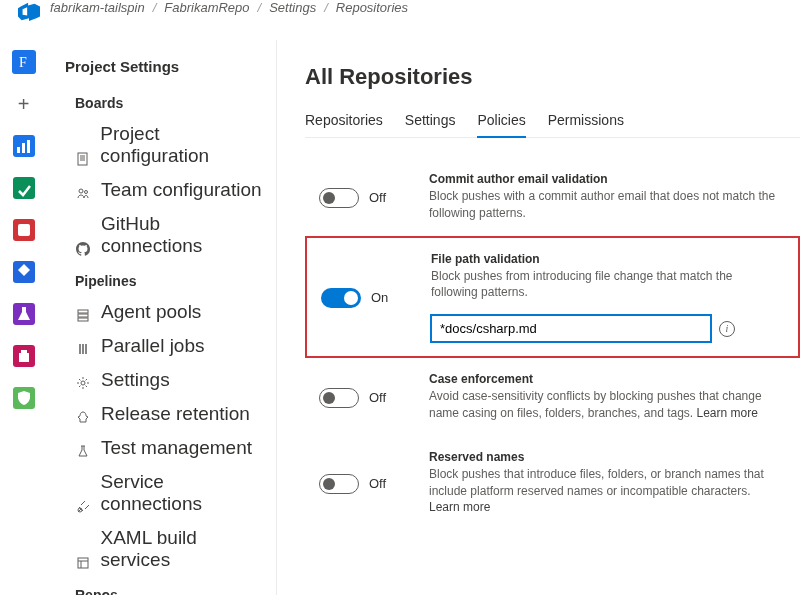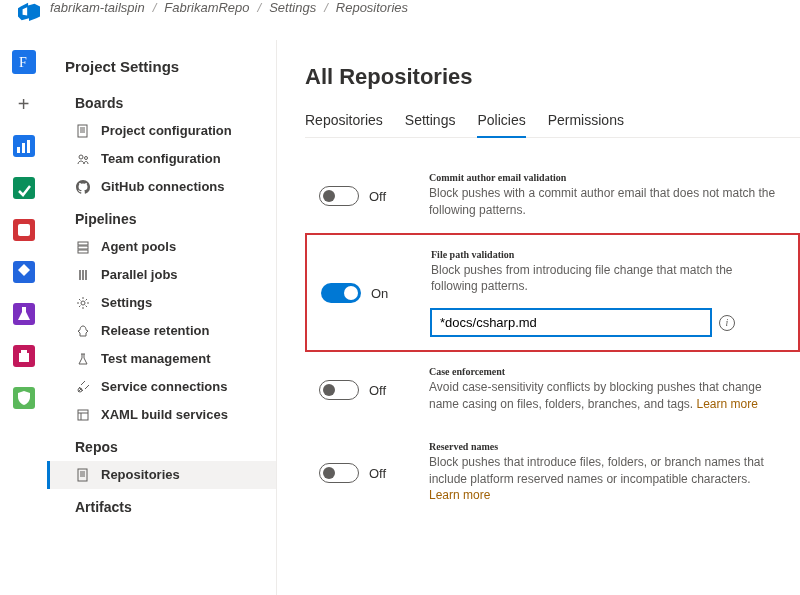--- a/index.html
+++ b/index.html
@@ -9,42 +9,42 @@
   .crumbs { display: flex; align-items: center; gap: 8px; font-size: 13px; color: #605e5c; }
   .crumbs .sep { color: #a19f9d; }
   .crumbs .cur { color: #605e5c; }
   .body { display: flex; height: 555px; }
   .rail { width: 47px; display: flex; flex-direction: column; align-items: center; padding-top: 10px; gap: 18px; }
   .railitem { width: 24px; height: 24px; display: flex; align-items: center; justify-content: center; cursor: pointer; }
   .plus { font-size: 20px; color: #605e5c; font-weight: 300; }
   .side { width: 230px; border-right: 1px solid #edebe9; padding: 12px 0 0 0; overflow: hidden; }
   .side h3 { font-size: 15px; font-weight: 600; padding: 6px 18px 10px 18px; }
   .section-h { font-size: 14px; font-weight: 600; padding: 10px 18px 6px 28px; }
-  .side-item { display: flex; align-items: flex-start; gap: 10px; padding: 6px 10px 6px 28px; font-size: 13px; cursor: pointer; font-weight: bold; }
+  .side-item { display: flex; align-items: flex-end; gap: 10px; padding: 6px 10px 6px 28px; font-size: 19px; cursor: pointer; }
   .side-item.sel { background: #f3f2f1; border-left: 3px solid #0078d4; padding-left: 25px; }
   .side-icon { width: 16px; height: 16px; display: flex; align-items: center; justify-content: center; color: #605e5c; }
   .main { flex: 1; padding: 24px 0 10px 28px; overflow-y: auto; }
   .main h1 { font-size: 22px; font-weight: 600; margin-bottom: 18px; }
   .tabs { display: flex; gap: 22px; border-bottom: 1px solid #edebe9; margin-bottom: 20px; }
   .tab { font-size: 14px; padding: 4px 0 8px 0; cursor: pointer; color: #323130; }
   .tab.active { border-bottom: 2px solid #0078d4; margin-bottom: -1px; }
   .panel-h { font-size: 17px; font-weight: 400; margin-bottom: 18px; padding-left: 14px; }
   .policy { display: flex; gap: 18px; padding: 14px 20px 14px 14px; }
   .policy.hl { border: 2px solid #d13438; }
   .tog-wrap { display: flex; align-items: center; gap: 10px; min-width: 92px; padding-top: 2px; }
   .tog { width: 40px; height: 20px; border-radius: 10px; position: relative; cursor: pointer; }
   .tog.off { border: 1px solid #605e5c; background: #fff; }
   .tog.off::after { content:""; position:absolute; left:3px; top:3px; width:12px; height:12px; border-radius:50%; background:#605e5c; }
   .tog.on { background: #0078d4; }
   .tog.on::after { content:""; position:absolute; right:3px; top:3px; width:14px; height:14px; border-radius:50%; background:#fff; }
   .tog-label { font-size: 13px; }
   .policy-body { flex: 1; }
-  .policy-title { font-size: 10px; font-weight: 600; margin-bottom: 2px; font-family: Liberation Serif, serif; }
+  .policy-title { font-size: 12px; font-weight: 600; margin-bottom: 2px; }
   .policy-desc { font-size: 12px; color: #605e5c; line-height: 1.4; }
-  .policy-desc a { color: #a16207; text-decoration: none; cursor: pointer; }
+  .policy-desc a { color: #404040; text-decoration: none; cursor: pointer; }
   .input-row { display: flex; align-items: center; gap: 8px; margin-top: 14px; }
   .path-input { width: 280px; padding: 5px 8px; border: 1px solid #0078d4; outline: 1px solid #0078d4; font-size: 13px; font-family: inherit; }
   .info-ic { width: 16px; height: 16px; border: 1px solid #605e5c; border-radius: 50%; display: flex; align-items: center; justify-content: center; font-size: 10px; font-style: italic; font-family: serif; color:#605e5c; cursor:pointer; }
 </style>
 </head>
 <body>
 
 <div class="top">
   <span class="logo">
     <svg viewBox="0 0 24 24" width="22" height="22">

